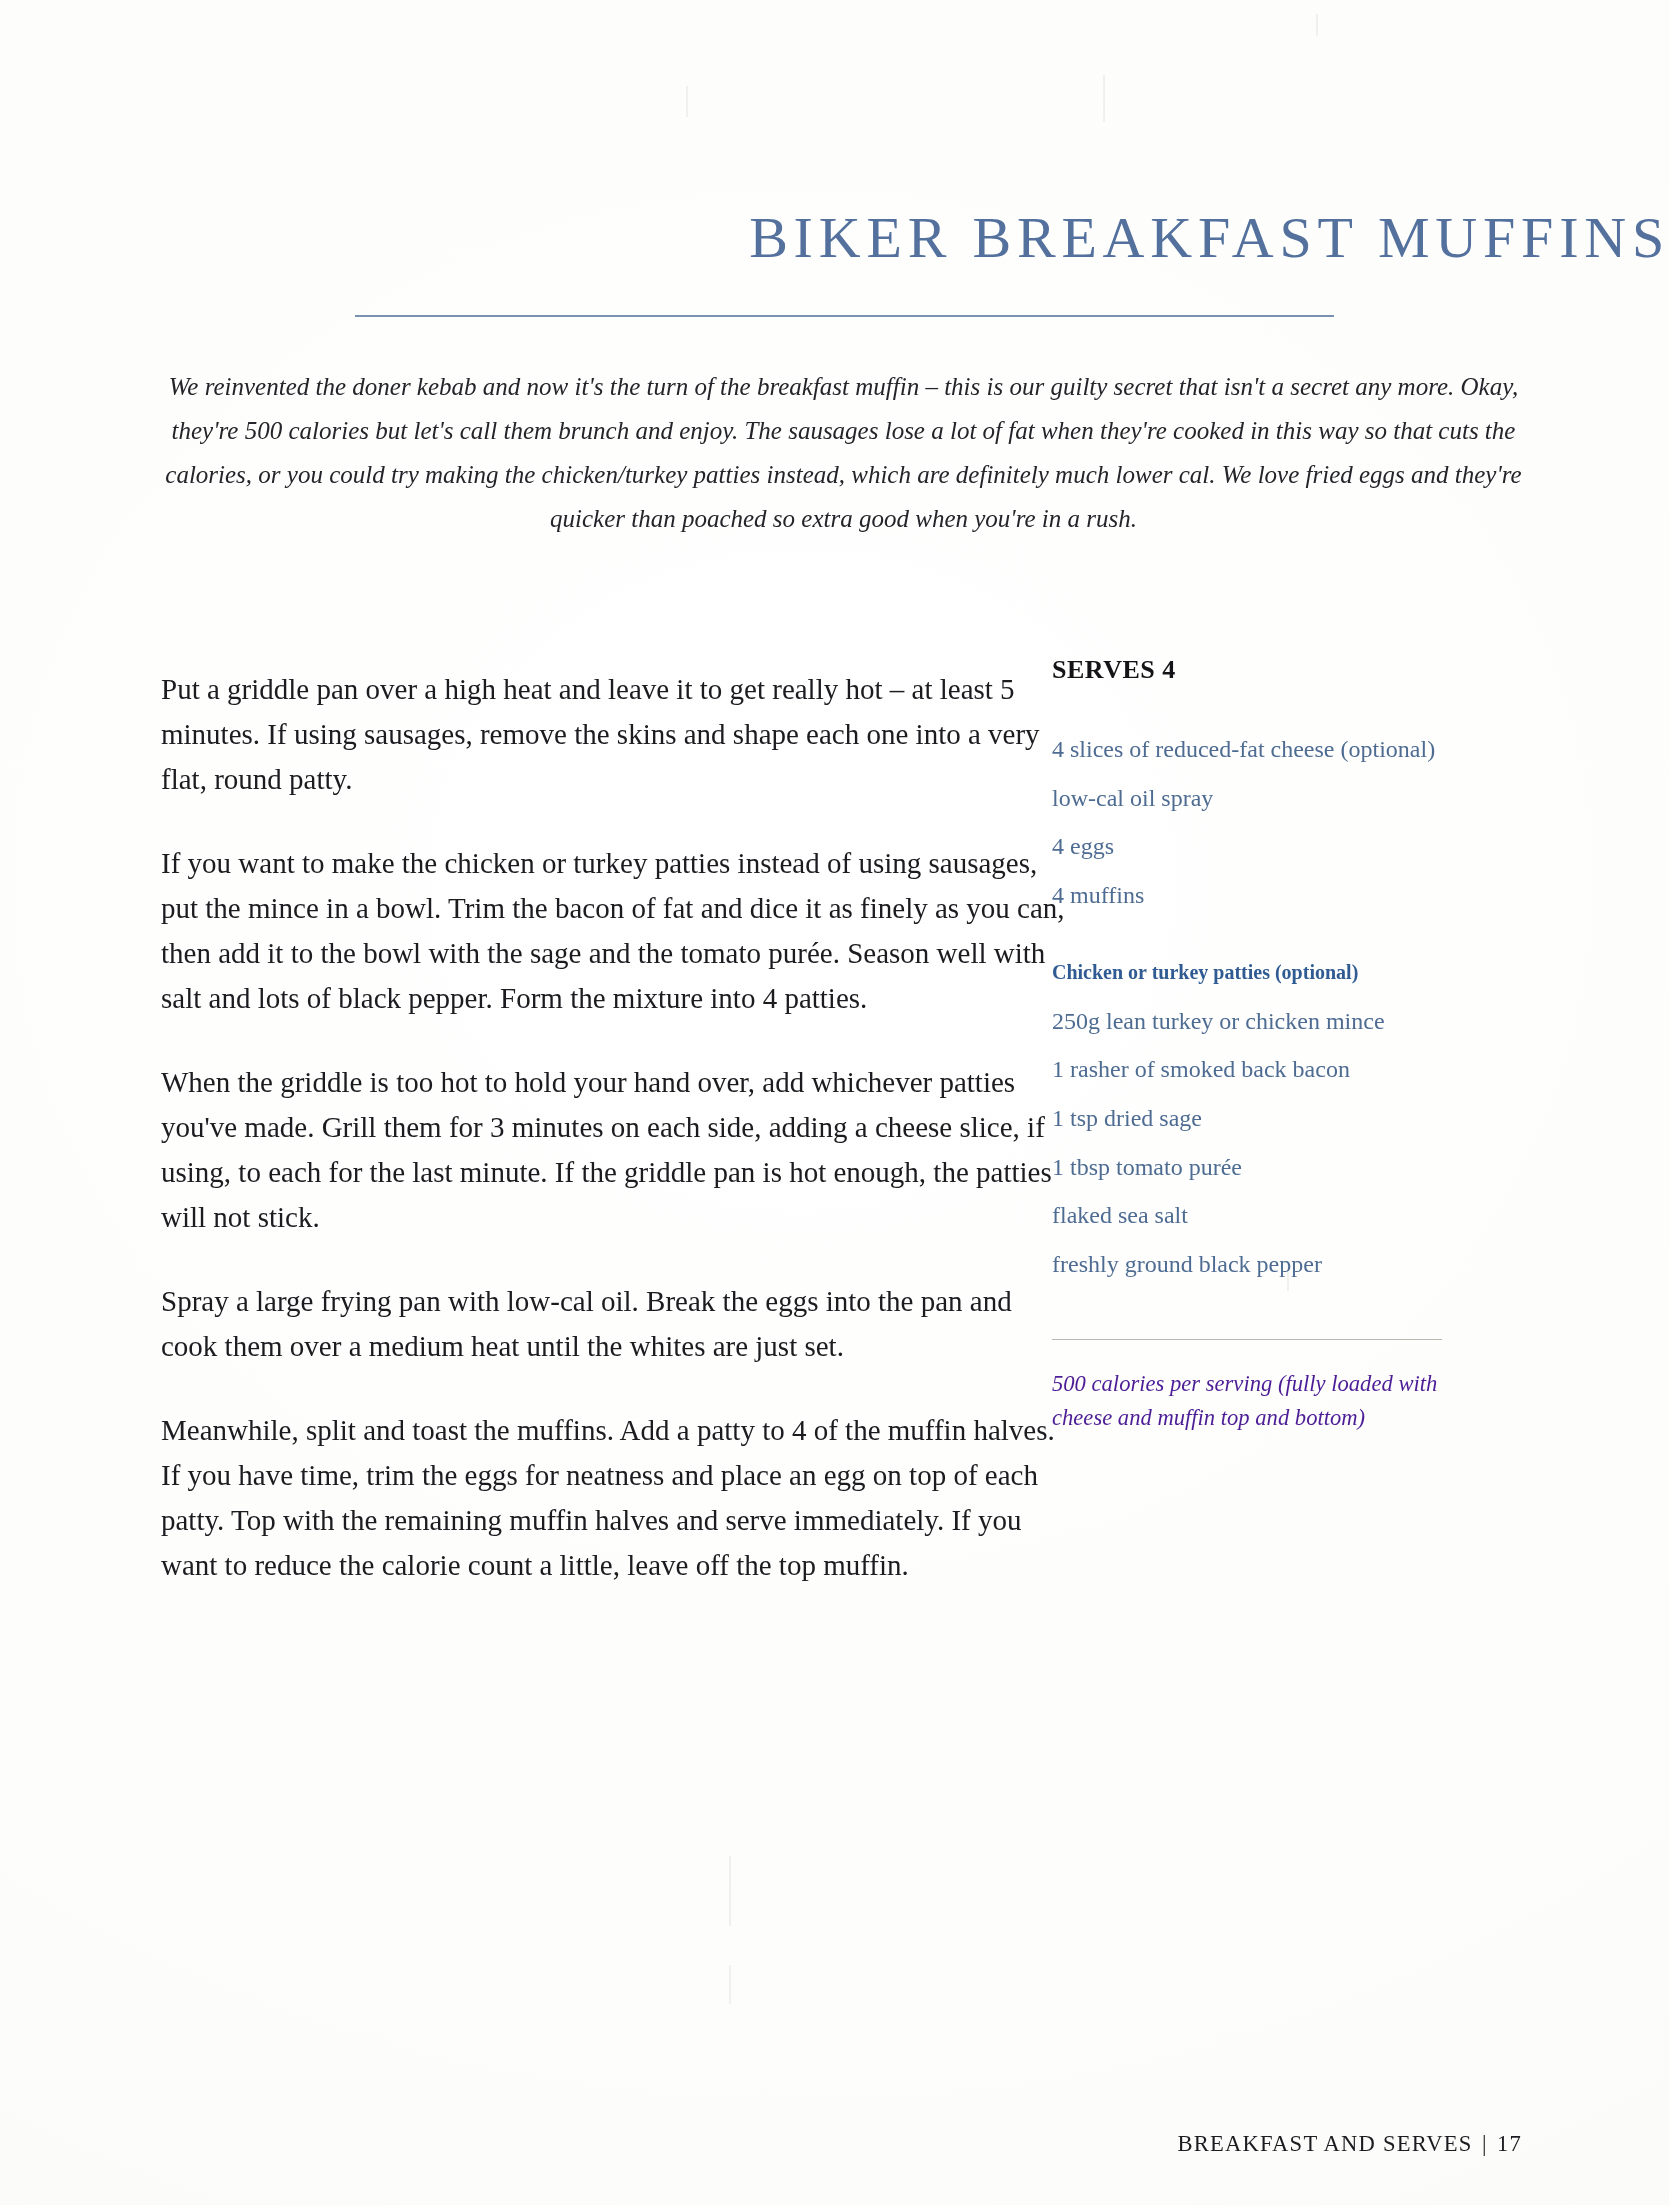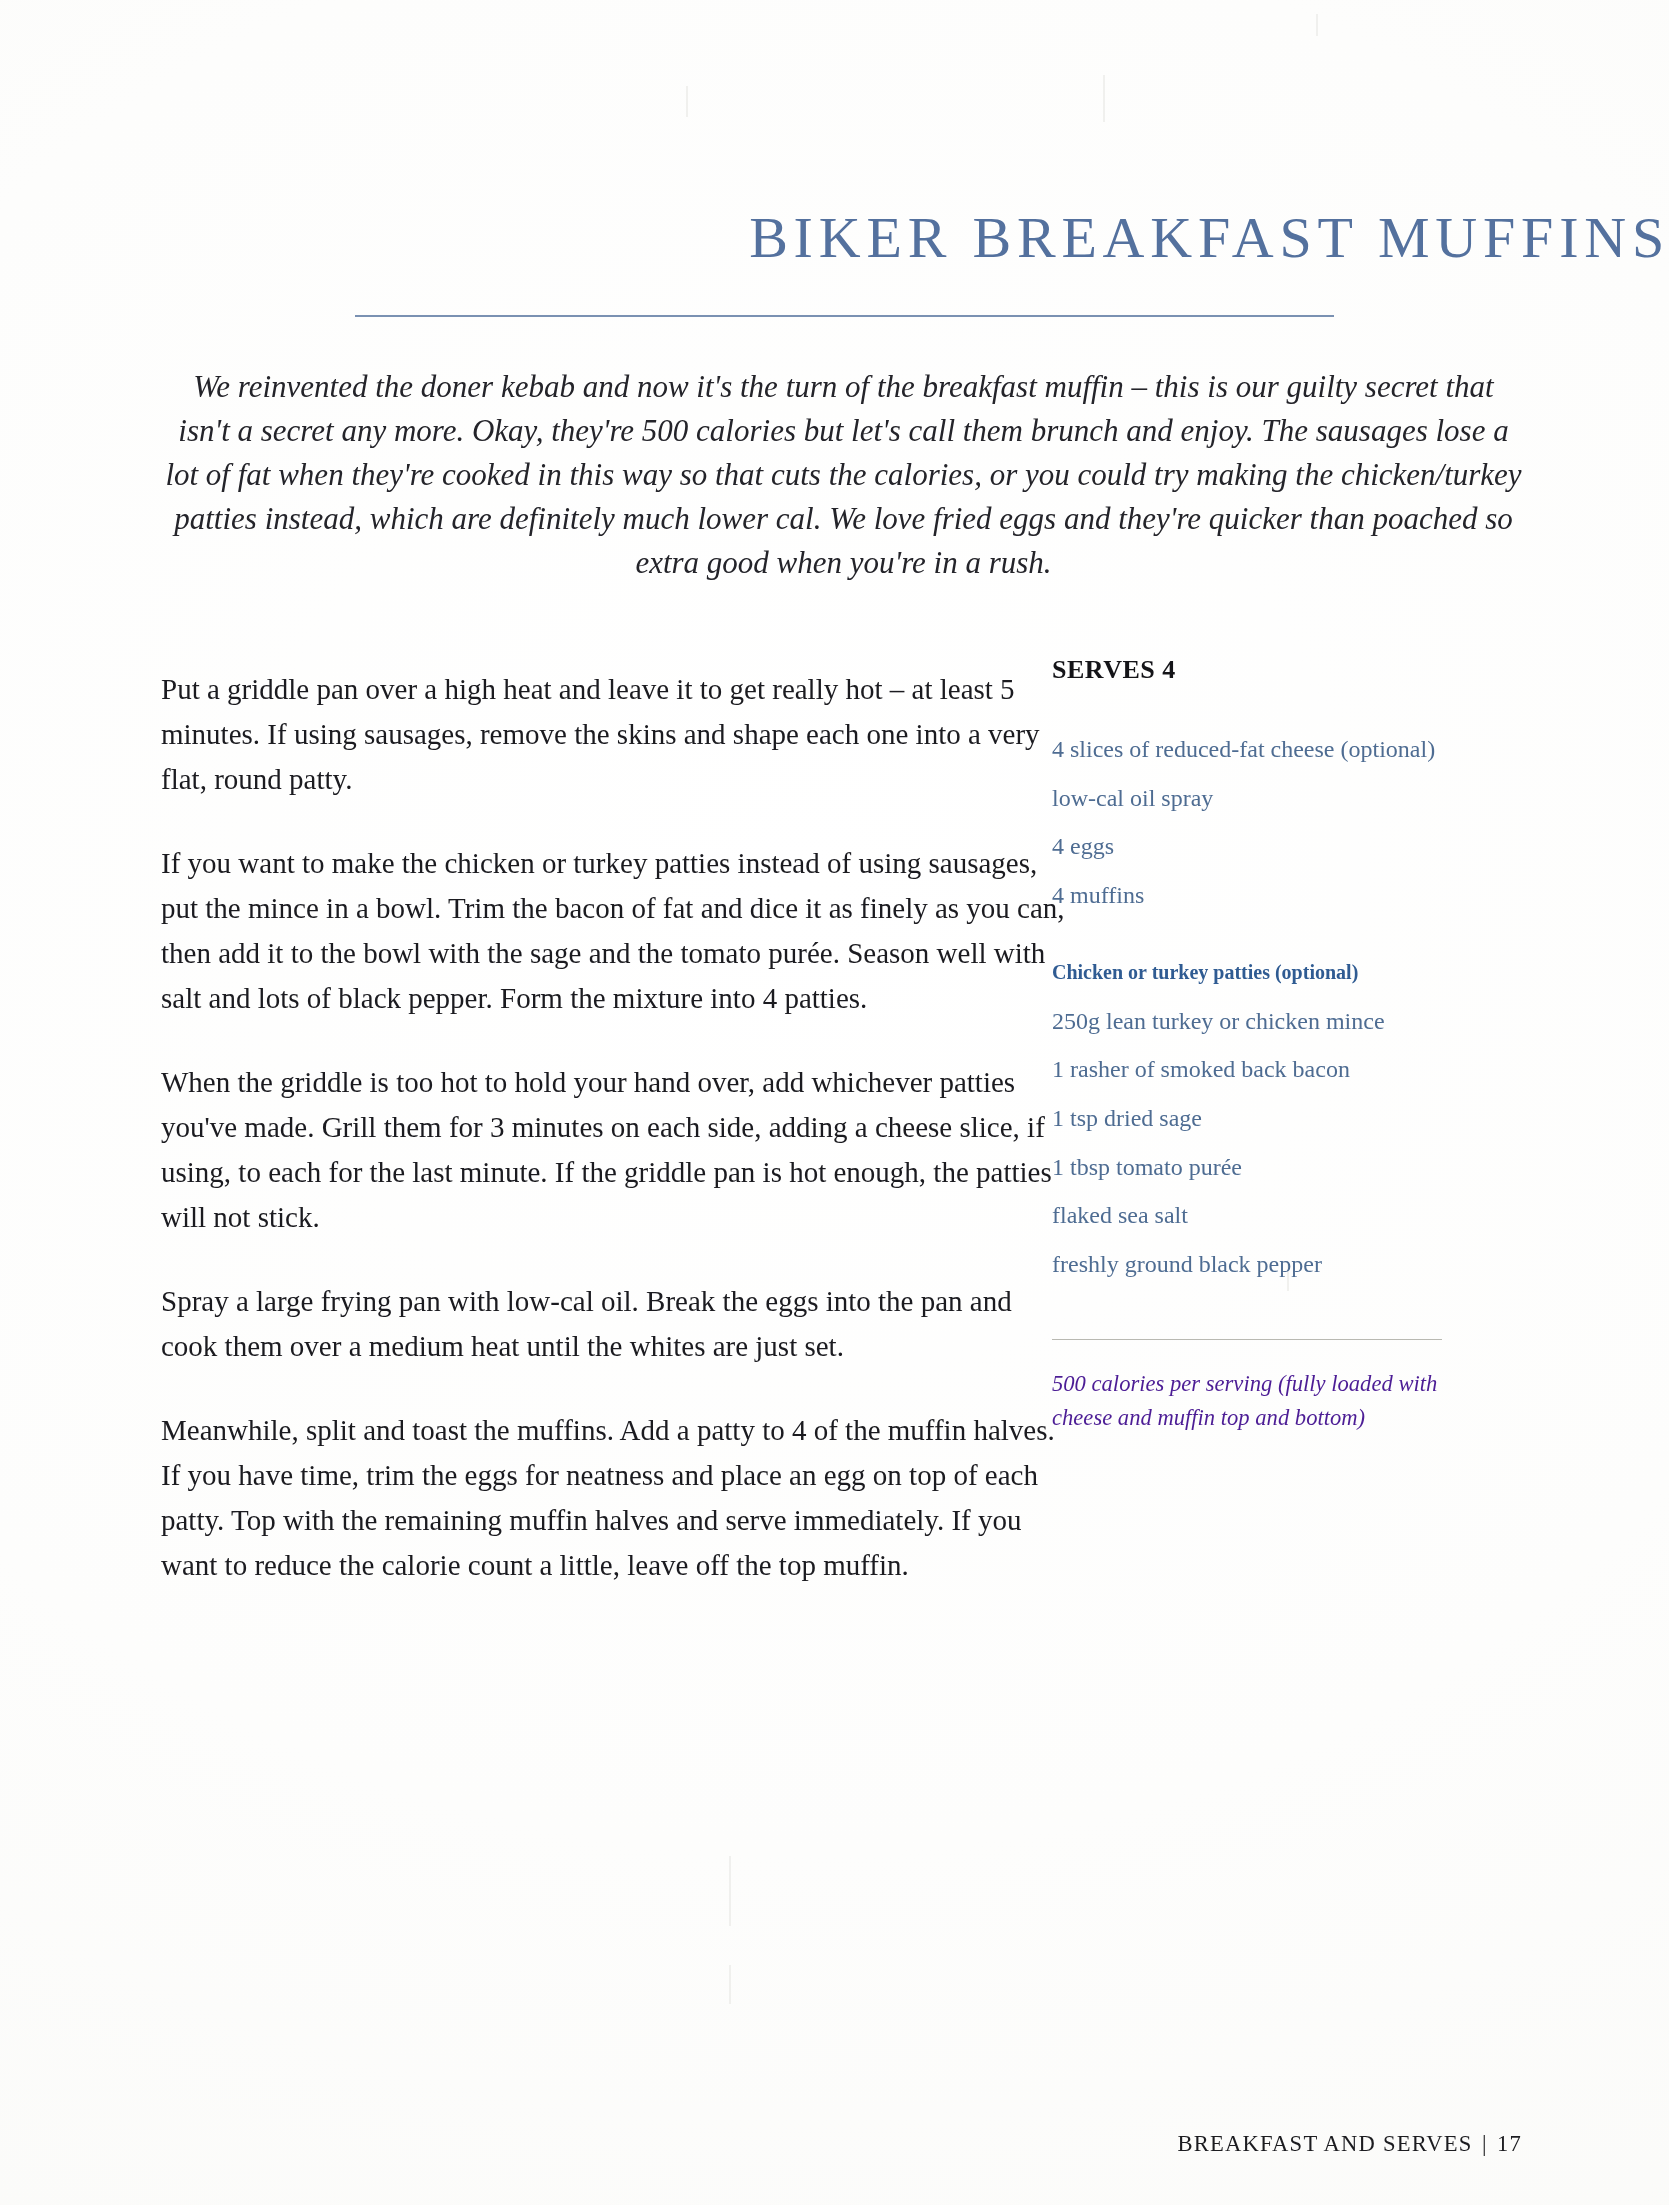--- a/index.html
+++ b/index.html
@@ -56,21 +56,21 @@
   }
 
   
   .intro {
     position: absolute;
     left: 165px;
     top: 365px;
     width: 1357px;
     text-align: center;
     font-style: italic;
-    font-size: 31px;
+    font-size: 25px;
     line-height: 44px;
     color: #24242a;
     font-family: "Liberation Serif", "DejaVu Serif", serif;
   }
 
   
   .columns {
     position: absolute;
     left: 0;
     top: 655px;

